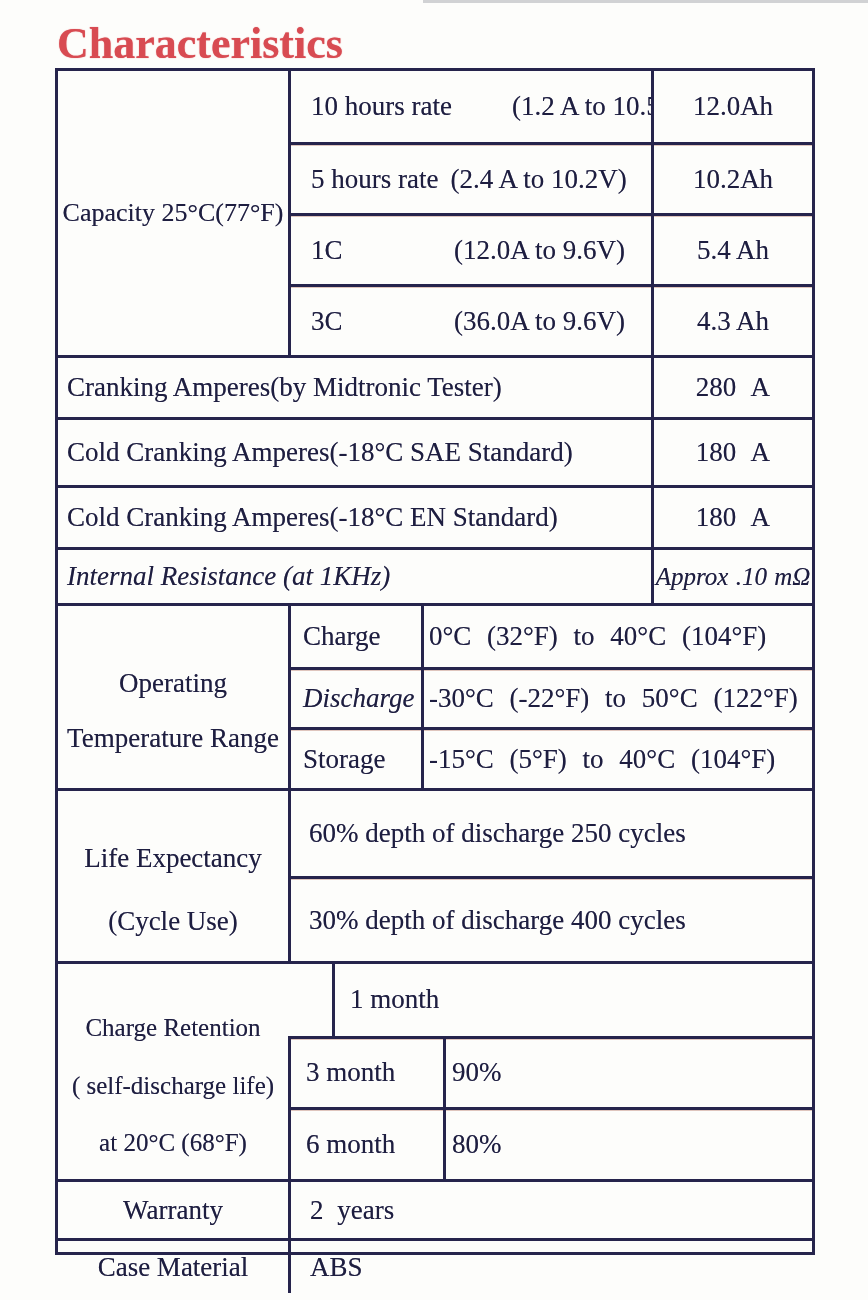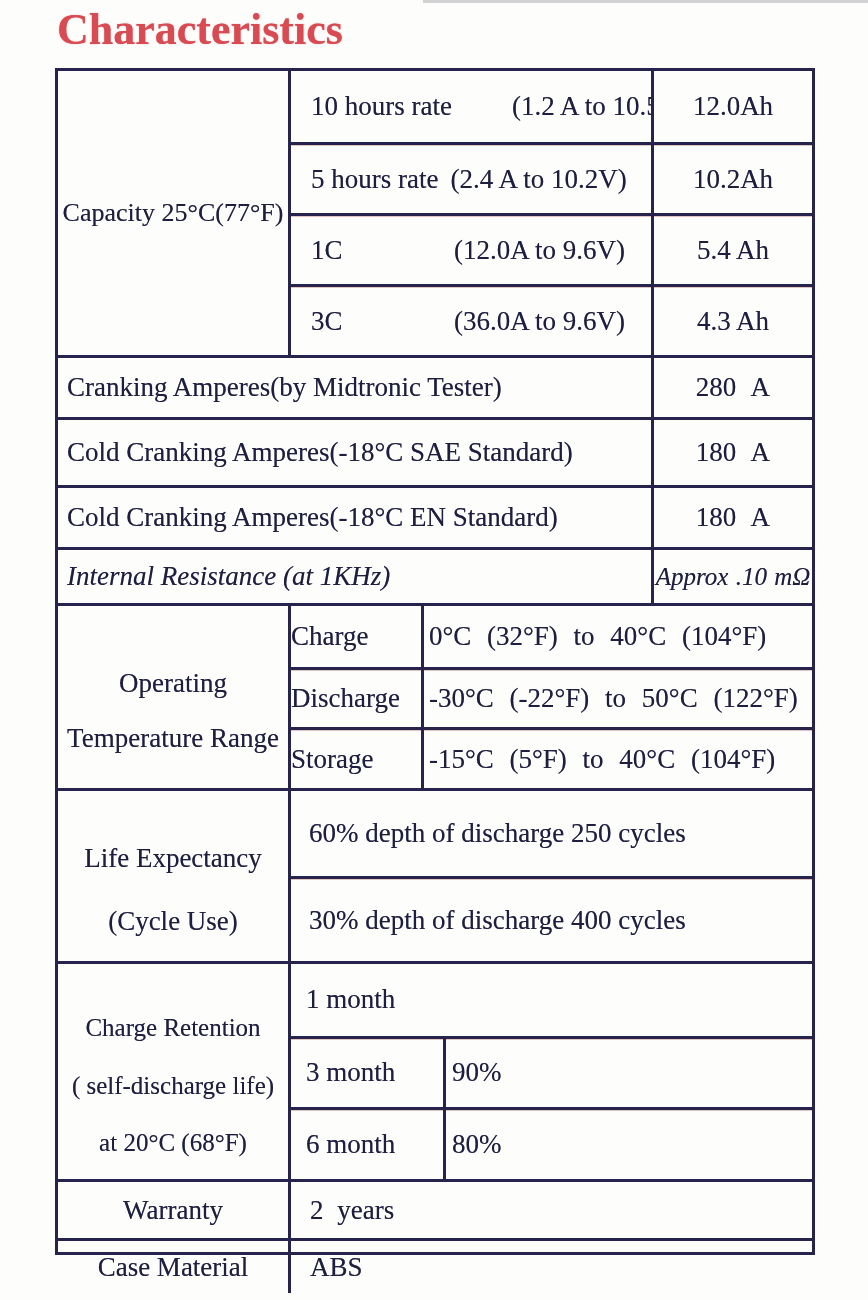--- a/index.html
+++ b/index.html
@@ -25,21 +25,21 @@
     left: 423px;
     top: 0;
     width: 445px;
     height: 3px;
     background: #babbbf;
     opacity: 0.65;
   }
   .title {
     position: absolute;
     left: 57px;
-    top: 4px;
+    top: 18px;
     font-size: 44px;
     font-weight: bold;
     letter-spacing: 0px;
     color: var(--title-color);
     text-shadow: 0 0 1px rgba(216, 75, 82, 0.75);
   }
   .spec-table {
     position: absolute;
     left: 55px;
     top: 68px;
@@ -81,21 +81,21 @@
   .sec-retention { grid-template-columns: 230px 155px 1fr; grid-template-rows: repeat(3, 1fr); height: 218px; }
   .sec-warranty  { grid-template-columns: 230px 1fr; height: 59px; }
   .sec-case      { grid-template-columns: 230px 1fr; height: 55px; }
   
   .capacity-label { font-size: 26px; padding: 0 2px; }
   .rate-cell { justify-content: space-between; padding: 0 26px 0 20px; }
   .rate-cell .cond { margin-left: 12px; }
   .amp-label { padding-left: 9px; }
   .amp-value { justify-content: center; word-spacing: 9px; }
   .ir-value  { font-size: 25px; word-spacing: 1px; padding: 0 2px; justify-content: center; }
-  .mode-cell { }
+  .mode-cell { padding-left: 12px; }
   .range-cell { padding-left: 5px; word-spacing: 9px; font-size: 27px; }
   .optemp-label .ln { line-height: 2.05; }
   .life-label .ln { line-height: 2.35; }
   .life-text { padding-left: 18px; }
   .retention-label { font-size: 25px; }
   .retention-label .ln { line-height: 2.3; }
   .period-cell { padding-left: 15px; }
   .pct-cell { padding-left: 6px; }
   .kv-value { padding-left: 19px; word-spacing: 7px; }
 </style>
@@ -155,42 +155,42 @@
       <div class="cell bl ir-value">Approx .10 mΩ</div>
     </div>
 
     <div class="sec sec-optemp bt">
       <div class="cell lines optemp-label" style="grid-column:1; grid-row:1 / span 3;">
         <span class="ln">Operating</span>
         <span class="ln">Temperature Range</span>
       </div>
       <div class="cell bl mode-cell" style="grid-column:2; grid-row:1;">Charge</div>
       <div class="cell bl range-cell" style="grid-column:3; grid-row:1;">0°C (32°F) to 40°C (104°F)</div>
-      <div class="cell bl bt mode-cell" style="grid-column:2; grid-row:2;">Discharge</div>
+      <div class="cell bl bt mode-cell" style="grid-column:2; grid-row:2;font-style:italic;">Discharge</div>
       <div class="cell bl bt range-cell" style="grid-column:3; grid-row:2;">-30°C (-22°F) to 50°C (122°F)</div>
       <div class="cell bl bt mode-cell" style="grid-column:2; grid-row:3;">Storage</div>
       <div class="cell bl bt range-cell" style="grid-column:3; grid-row:3;">-15°C (5°F) to 40°C (104°F)</div>
     </div>
 
     <div class="sec sec-life bt">
       <div class="cell lines life-label" style="grid-column:1; grid-row:1 / span 2;">
         <span class="ln">Life Expectancy</span>
         <span class="ln">(Cycle Use)</span>
       </div>
       <div class="cell bl life-text" style="grid-column:2; grid-row:1;text-align:center;">60% depth of discharge 250 cycles</div>
       <div class="cell bl bt life-text" style="grid-column:2; grid-row:2;">30% depth of discharge 400 cycles</div>
     </div>
 
     <div class="sec sec-retention bt">
       <div class="cell lines retention-label" style="grid-column:1; grid-row:1 / span 3;">
         <span class="ln">Charge Retention</span>
         <span class="ln">( self-discharge life)</span>
         <span class="ln">at 20°C  (68°F)</span>
       </div>
-      <div class="cell bl period-cell" style="grid-column:2; grid-row:1;">1 month</div>
+      <div class="cell bl period-cell" style="grid-column:2; grid-row:1;margin-left:44px;">1 month</div>
       <div class="cell bl bt period-cell" style="grid-column:2; grid-row:2;">3 month</div>
       <div class="cell bl bt pct-cell" style="grid-column:3; grid-row:2;">90%</div>
       <div class="cell bl bt period-cell" style="grid-column:2; grid-row:3;">6 month</div>
       <div class="cell bl bt pct-cell" style="grid-column:3; grid-row:3;">80%</div>
     </div>
 
     <div class="sec sec-warranty bt">
       <div class="cell center">Warranty</div>
       <div class="cell bl kv-value">2 years</div>
     </div>

